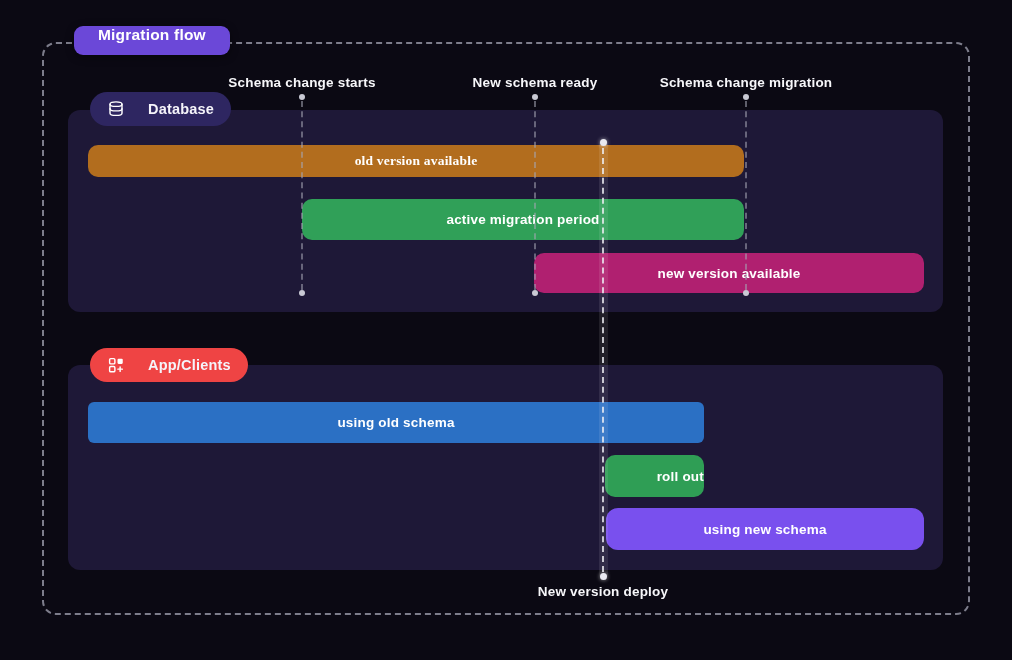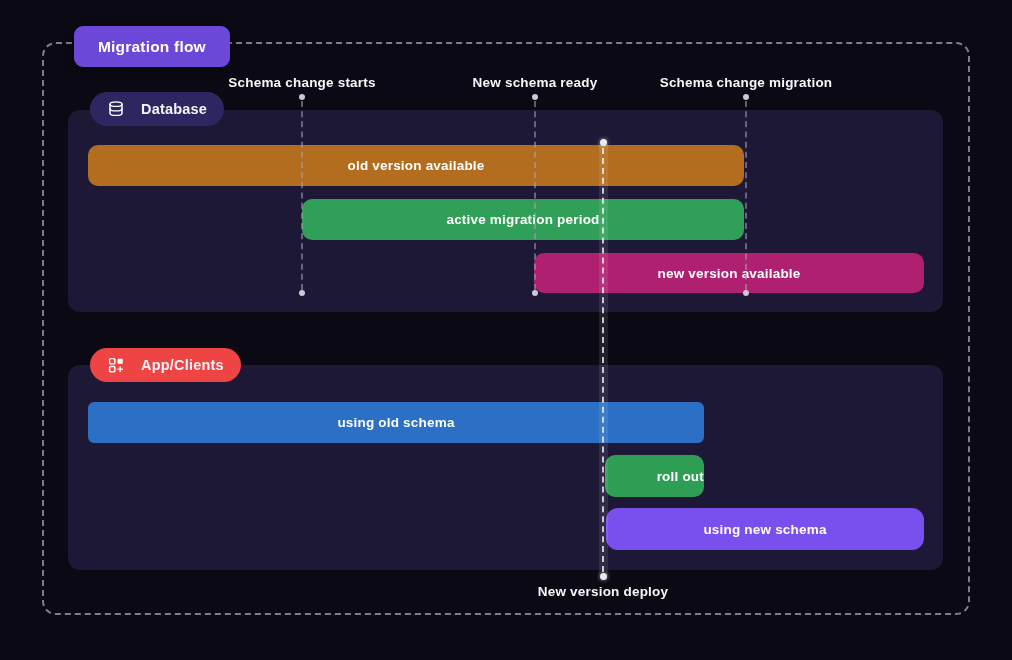--- a/index.html
+++ b/index.html
@@ -9,30 +9,30 @@
     font-family:"Liberation Sans", sans-serif;
     overflow:hidden;
   }
   #stage{position:relative;width:1012px;height:660px;}
   .frame{
     position:absolute;left:42px;top:42px;width:924px;height:569px;
     border:2px dashed rgba(165,165,180,.75);
     border-radius:14px;z-index:0;
   }
   .title-badge{
-    position:absolute;left:74px;top:26px;height:41px;
+    position:absolute;left:74px;top:26px;height:29px;
     padding:0 24px;border-radius:9px;
-    display:flex;align-items:center;z-index:6;
+    display:flex;z-index:6;
     color:#fff;font-size:15.5px;font-weight:700;letter-spacing:.2px;
     box-shadow:0 2px 8px rgba(0,0,0,.45);
   }
   .panel{position:absolute;border-radius:12px;z-index:1;}
   .badge{
     position:absolute;height:34px;border-radius:17px;
-    display:flex;align-items:center;gap:16px;padding:0 17px;
+    display:flex;align-items:center;gap:23px;padding:0 17px;
     z-index:4;color:#f5f4fa;font-size:14.5px;font-weight:700;letter-spacing:.2px;
   }
   .badge svg{display:block;}
   .bar{
     position:absolute;border-radius:10px;z-index:2;
     display:flex;align-items:center;justify-content:center;
     color:#fff;font-size:13.5px;font-weight:700;letter-spacing:.2px;
   }
   .ms-label,.deploy-label{
     position:absolute;transform:translateX(-50%);
@@ -72,21 +72,21 @@
   </div>
 <div class="panel" style="left: 68px; top: 110px; width: 875px; height: 202px; background: rgb(30, 24, 55);"></div>
     <div class="badge" style="left: 90px; top: 92px; background: rgb(46, 38, 97);">
       <svg width="18" height="18" viewBox="0 0 24 24">
         <ellipse cx="12" cy="5.5" rx="8" ry="3" style="stroke:#fff;stroke-width:1.9;fill:none;stroke-linecap:round;"></ellipse>
         <path d="M4 5.5v6c0 1.66 3.58 3 8 3s8-1.34 8-3v-6" style="stroke:#fff;stroke-width:1.9;fill:none;stroke-linecap:round;"></path>
         <path d="M4 11.5v6c0 1.66 3.58 3 8 3s8-1.34 8-3v-6" style="stroke:#fff;stroke-width:1.9;fill:none;stroke-linecap:round;"></path>
       </svg>
       <span>Database</span>
     </div>
-    <div class="bar" style="left: 88px; top: 145px; width: 656px; height: 41px; background: rgb(178, 109, 30);">
+    <div class="bar" style="left: 88px; top: 145px; width: 656px; height: 32px; background: rgb(178, 109, 30); font-family: Liberation Serif, serif;">
       <span>old version available</span>
     </div>
     <div class="bar" style="left: 302px; top: 199px; width: 442px; height: 41px; background: rgb(48, 160, 88);">
       <span>active migration period</span>
     </div>
     <div class="bar" style="left: 534px; top: 253px; width: 390px; height: 40px; background: rgb(176, 32, 112);">
       <span>new version available</span>
     </div>
     <div class="panel" style="left: 68px; top: 365px; width: 875px; height: 205px; background: rgb(30, 24, 55);"></div>
     <div class="badge" style="left: 90px; top: 348px; background: #ef4444;">

